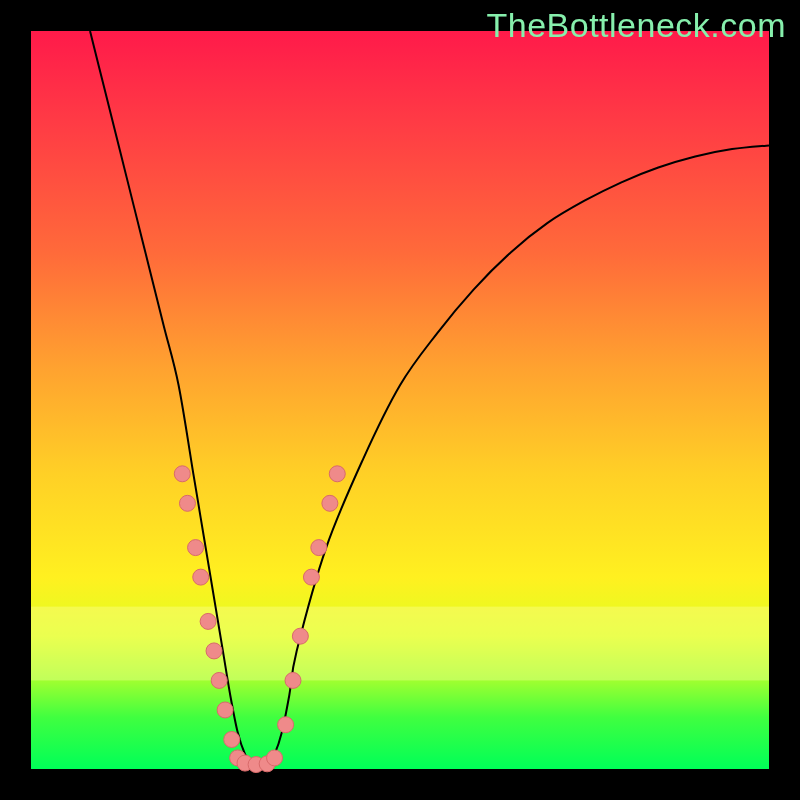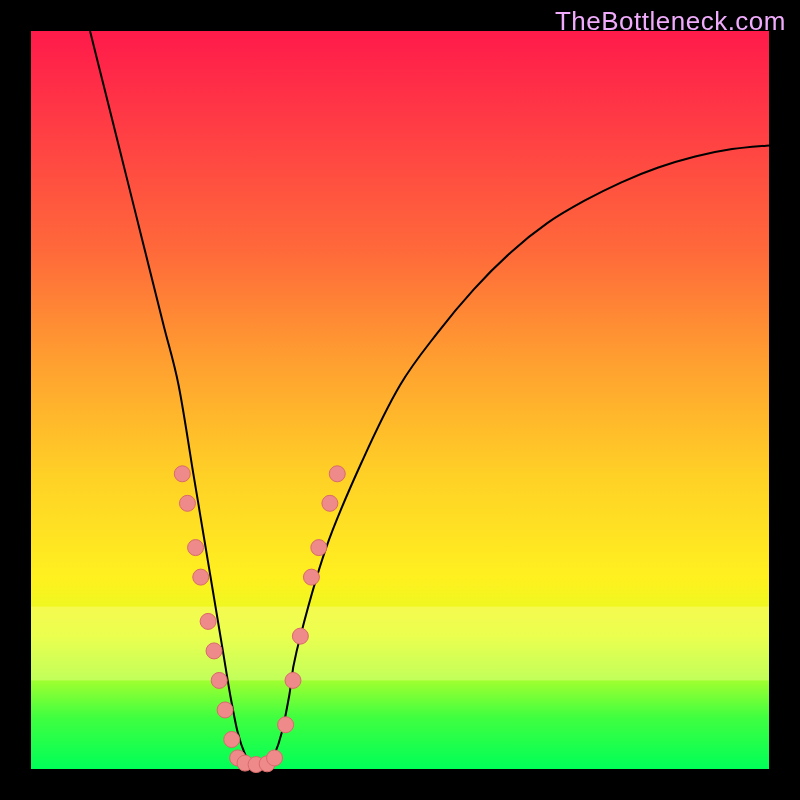--- a/index.html
+++ b/index.html
@@ -53,22 +53,22 @@
   }
   .marker {
     fill: #ef8a8a;
     stroke: #d86a6a;
     stroke-width: 1;
   }
   .watermark {
     position: absolute;
     top: 6px;
     right: 14px;
-    color: #f0abfc;
-    font-size: 26px;
+    color: #86efac;
+    font-size: 34px;
     letter-spacing: 0.5px;
     font-weight: 500;
   }
 </style>
 </head>
 <body>
 
 <div class="outer">
   <div class="plot-area">
     <svg class="overlay" viewBox="0 0 738 738">

